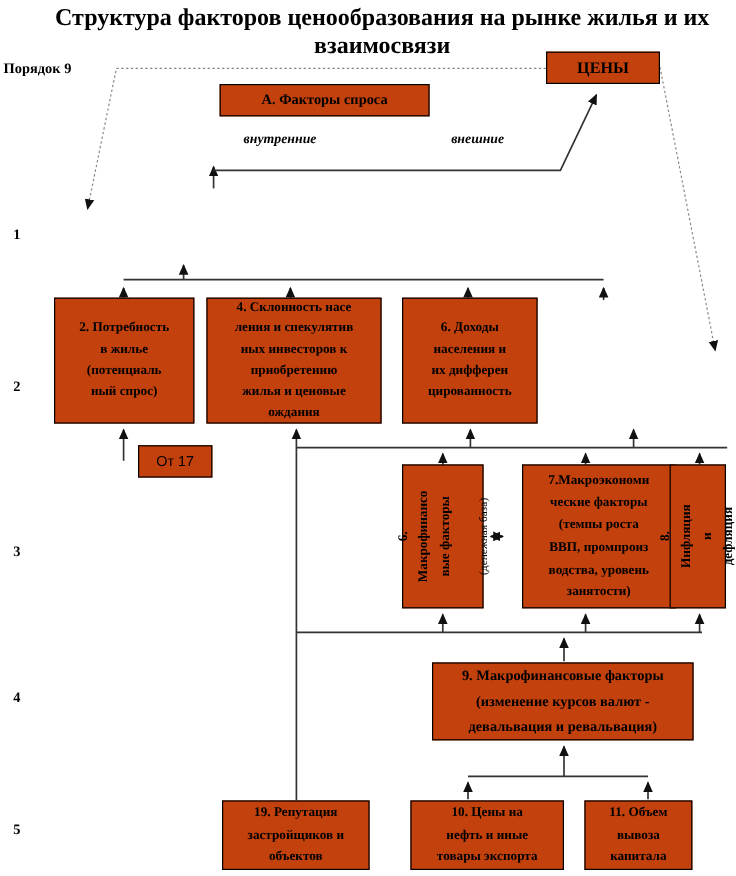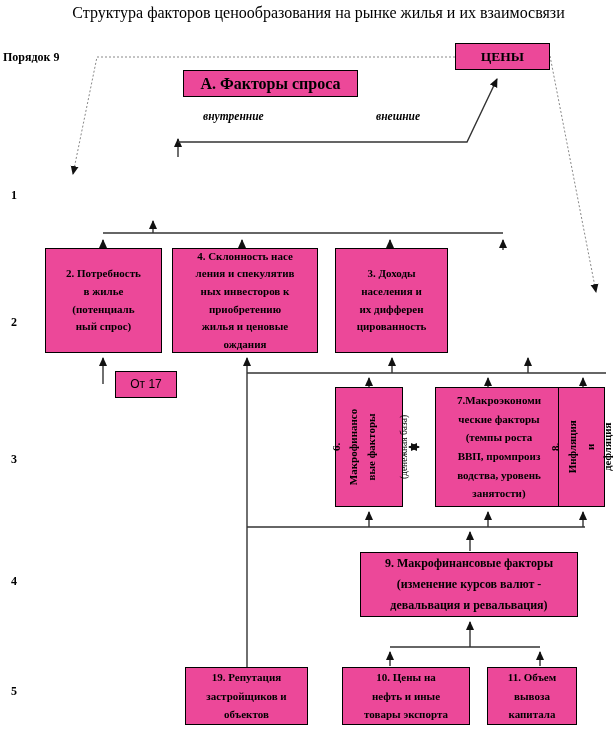--- a/index.html
+++ b/index.html
@@ -1,23 +1,23 @@
 <!DOCTYPE html>
 <html><head>
 <meta charset="utf-8">
 <style>
   html,body{margin:0;padding:0;background:#fff;}
   #stage{position:relative;width:613px;height:730px;background:#fff;overflow:hidden;
          font-family:"Liberation Serif",serif;color:#000;}
   #lines{position:absolute;left:0;top:0;pointer-events:none;}
   .title{position:absolute;left:0;right:0;top:4px;text-align:center;
-         font-size:16px;font-weight:normal;padding-left:24px;}
+         font-size:20px;font-weight:bold;padding-left:24px;}
   .olabel{position:absolute;font-size:12px;font-weight:bold;}
   .grouplabel{position:absolute;font-size:11.5px;font-weight:bold;font-style:italic;}
-  .box{position:absolute;border:1px solid #000;background:#ec4899;
+  .box{position:absolute;border:1px solid #000;background:#c2410c;
        display:flex;align-items:center;justify-content:center;
        text-align:center;font-weight:bold;font-size:11px;line-height:1.6;
        white-space:pre-line;box-sizing:border-box;}
   .vert{transform:rotate(-90deg);text-align:center;white-space:pre-line;}
   .vert .sub{font-weight:normal;font-size:9.5px;line-height:1.3;}
   .plain{font-family:"Liberation Sans",sans-serif;font-weight:normal;font-size:12px;}
 </style>
 </head>
 <body>
 
@@ -93,36 +93,36 @@
   <div class="olabel" style="left:11px;top:315px">2</div>
   <div class="olabel" style="left:11px;top:452px">3</div>
   <div class="olabel" style="left:11px;top:574px">4</div>
   <div class="olabel" style="left:11px;top:684px">5</div>
 
   <div class="grouplabel" style="left:203px;top:110px">внутренние</div>
   <div class="grouplabel" style="left:376px;top:110px">внешние</div>
 
   <div class="box" style="left:455px;top:43px;width:95px;height:27px;font-size:13.5px">ЦЕНЫ</div>
 
-  <div class="box" style="left:183px;top:70px;width:175px;height:27px;font-size:16px">А. Факторы спроса</div>
+  <div class="box" style="left:183px;top:70px;width:175px;height:27px;font-size:12px">А. Факторы спроса</div>
 
 
   <div class="box" style="left:45px;top:248px;width:117px;height:105px">2. Потребность
 в жилье
 (потенциаль
 ный спрос)</div>
 
   <div class="box" style="left:172px;top:248px;width:146px;height:105px">4. Склонность насе
 ления и спекулятив
 ных инвесторов к
 приобретению
 жилья и ценовые
 ождания</div>
 
-  <div class="box" style="left:335px;top:248px;width:113px;height:105px">3. Доходы
+  <div class="box" style="left:335px;top:248px;width:113px;height:105px">6. Доходы
 населения и
 их дифферен
 цированность</div>
 
 
   <div class="box plain" style="left:115px;top:371px;width:62px;height:27px">От 17</div>
 
   <div class="box" style="left:335px;top:387px;width:68px;height:120px">
     <div class="vert" style="width:112px">
       <div>6. Макрофинансо

